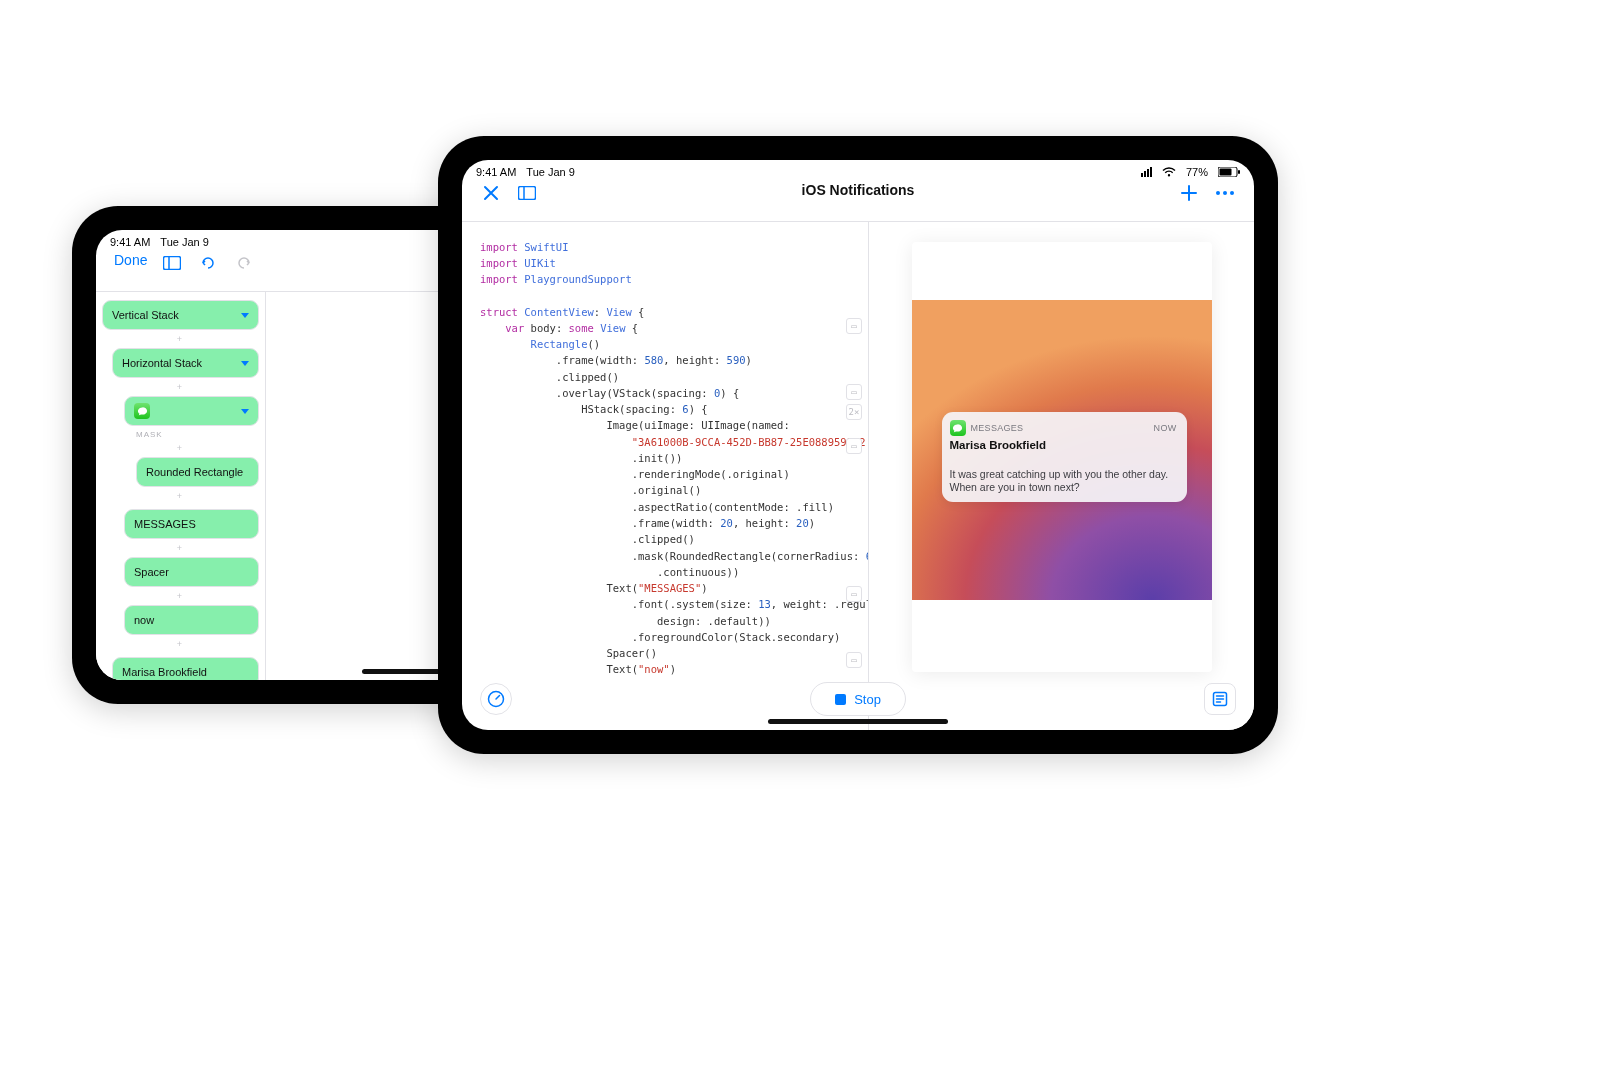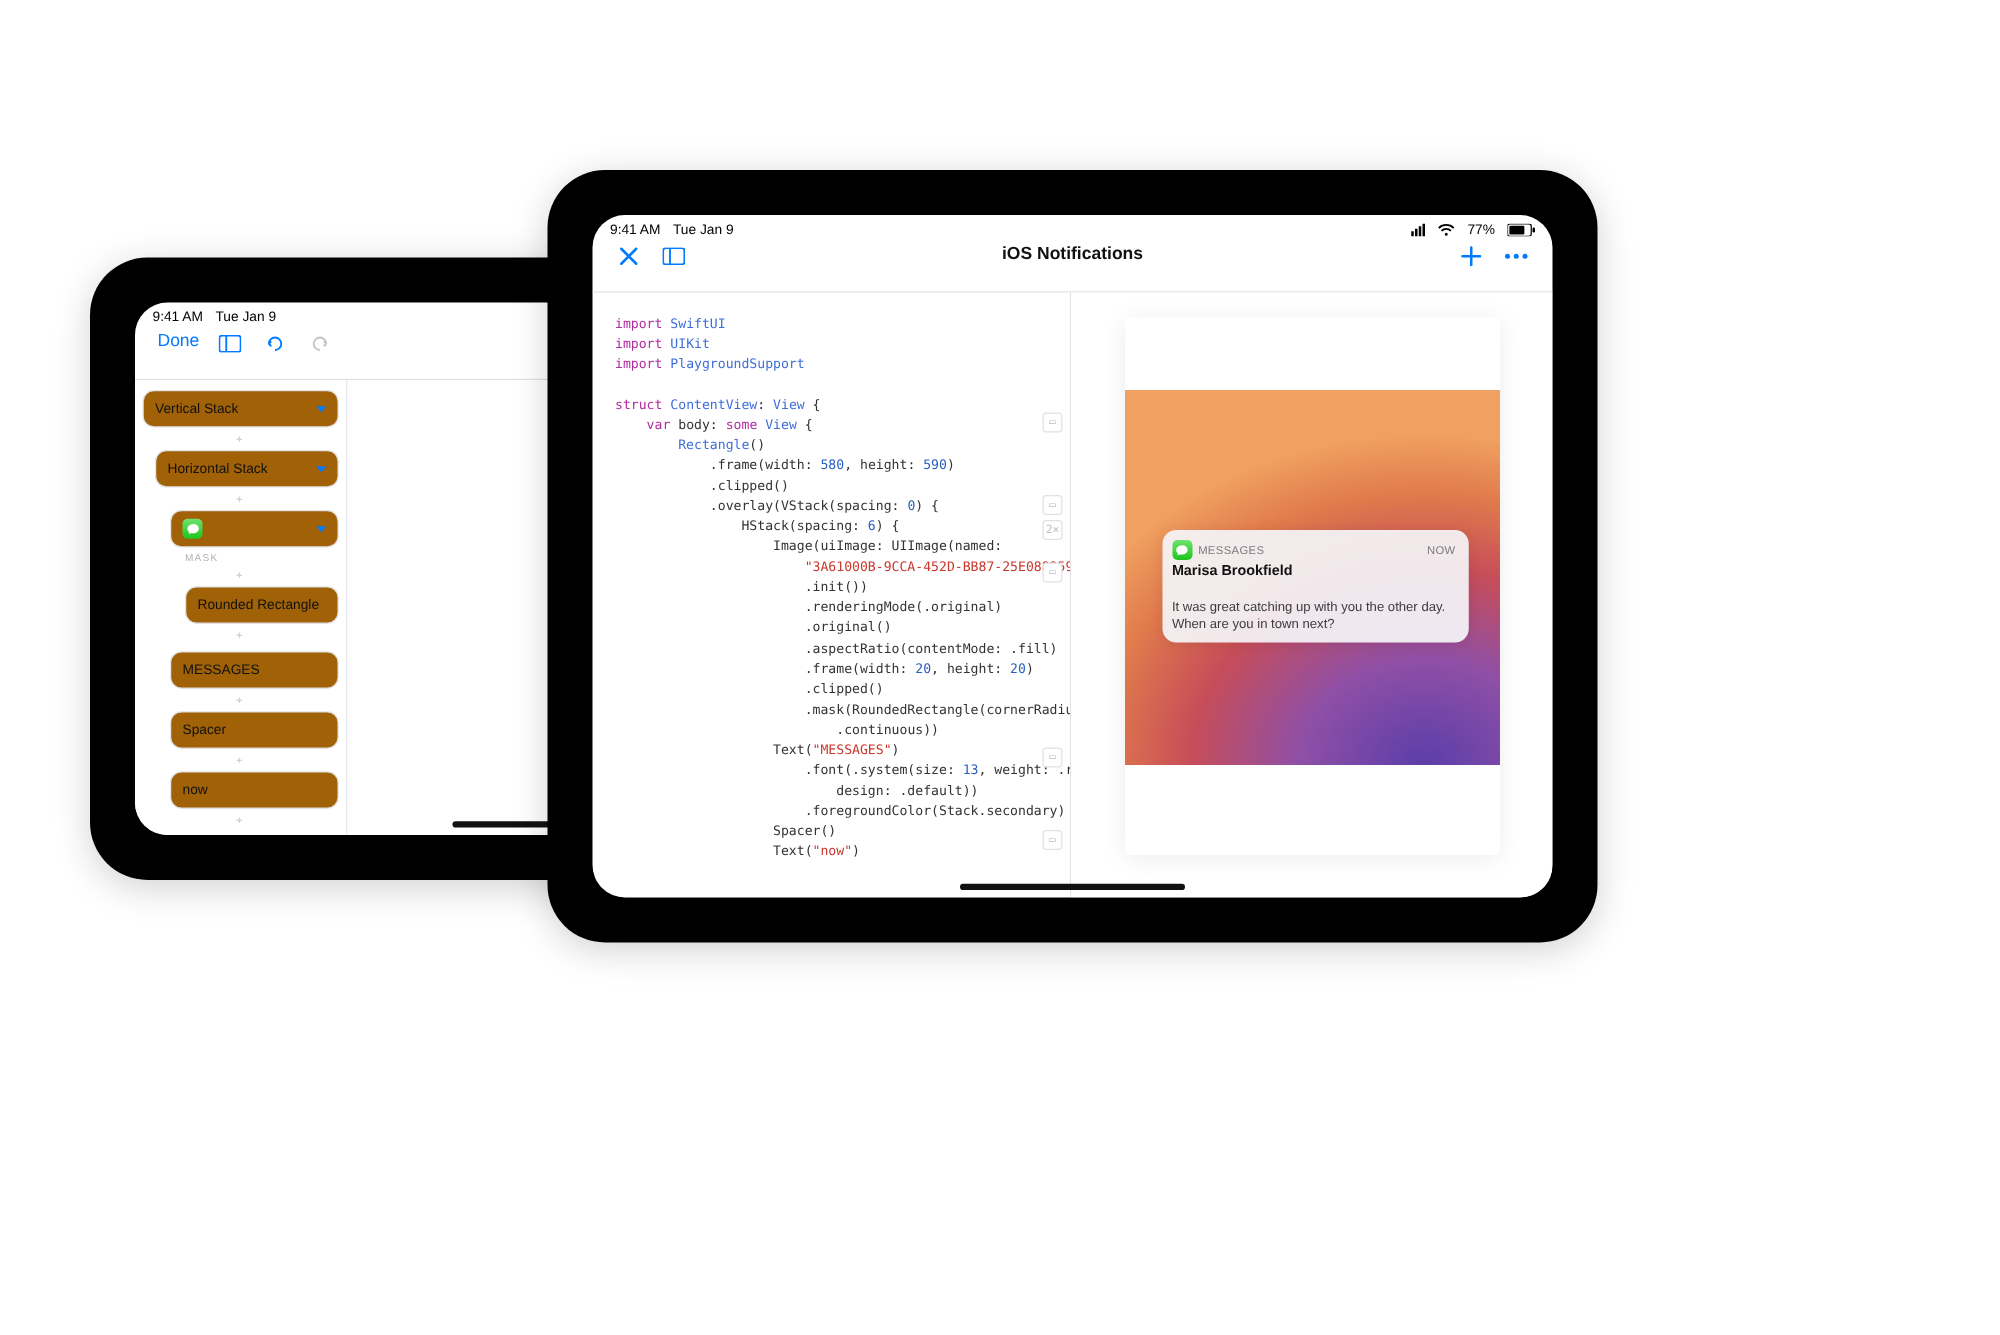--- a/index.html
+++ b/index.html
@@ -22,21 +22,21 @@
     font-family:-apple-system,Helvetica Neue,Arial,sans-serif;
     overflow:hidden;
     position:relative;
   }
   
   .ipad{
     position:absolute;
     border-radius:46px;
     background:#000;
     box-shadow:0 6px 30px rgba(0,0,0,.18);
-    padding:36px;
+    padding:24px;
   }
   .ipad .screen{
     width:100%;height:100%;
     background:#fff;
     border-radius:26px;
     overflow:hidden;
     display:flex;
     flex-direction:column;
     position:relative;
   }
@@ -80,21 +80,21 @@
   #ipad-left{left:72px;top:206px;width:760px;height:498px;}
   .dl-body{flex:1;display:flex;overflow:hidden}
   .sidepanel{
     width:170px;
     border-right:1px solid var(--hair);
     background:#fff;
     padding:8px 6px;
     display:flex;flex-direction:column;gap:4px;
   }
   .pill{
-    background:#a16207;border:1px solid var(--hair);border-radius:9px;
+    background:#86efac;border:1px solid var(--hair);border-radius:9px;
     font-size:11px;color:#111;padding:8px 9px;
     display:flex;align-items:center;gap:6px;
     min-height:30px;
   }
   .pill.chev::after{content:"";margin-left:auto;width:0;height:0;border-left:4px solid transparent;border-right:4px solid transparent;border-top:5px solid var(--accent)}
   .pill.indent1{margin-left:10px}
   .pill.indent2{margin-left:22px}
   .pill.indent3{margin-left:34px}
   .addbar{height:10px;font-size:9px;color:#c6c6cc;text-align:center;line-height:10px;letter-spacing:2px}
   .masklbl{font-size:8px;color:#b0b0b6;letter-spacing:1px;padding-left:34px}
@@ -412,16 +412,36 @@
               <span class="spacer"></span>
               <span>now</span>
             </div>
             <div class="notif-title">Marisa Brookfield</div>
             <div class="notif-body">It was great catching up with you the other day. When are you in town next?</div>
           </div>
         </div>
       </div>
     </div>
 
+    <div class="bottombar">
+      <div class="roundbtn">
+        <svg width="18" height="18" viewBox="0 0 18 18">
+            <circle cx="9" cy="9" r="7.5" fill="none" stroke="currentColor" stroke-width="1.5"></circle>
+            <path d="M9 9l3.5-3.5" stroke="currentColor" stroke-width="1.5" stroke-linecap="round"></path>
+          </svg>
+      </div>
+      <span class="spacer"></span>
+      <div class="stopbtn">
+        <span class="sq"></span>
+        <span>Stop</span>
+      </div>
+      <span class="spacer"></span>
+      <div class="roundbtn" style="border-radius:8px">
+        <svg width="16" height="16" viewBox="0 0 16 16">
+            <rect x="1.5" y="1.5" width="13" height="13" rx="2" fill="none" stroke="currentColor" stroke-width="1.5"></rect>
+            <path d="M4.5 5h7M4.5 8h7M4.5 11h4" stroke="currentColor" stroke-width="1.5" stroke-linecap="round"></path>
+          </svg>
+      </div>
+    </div>
 
     <div class="home-ind"></div>
   </div>
 </div>
 
 </body></html>

